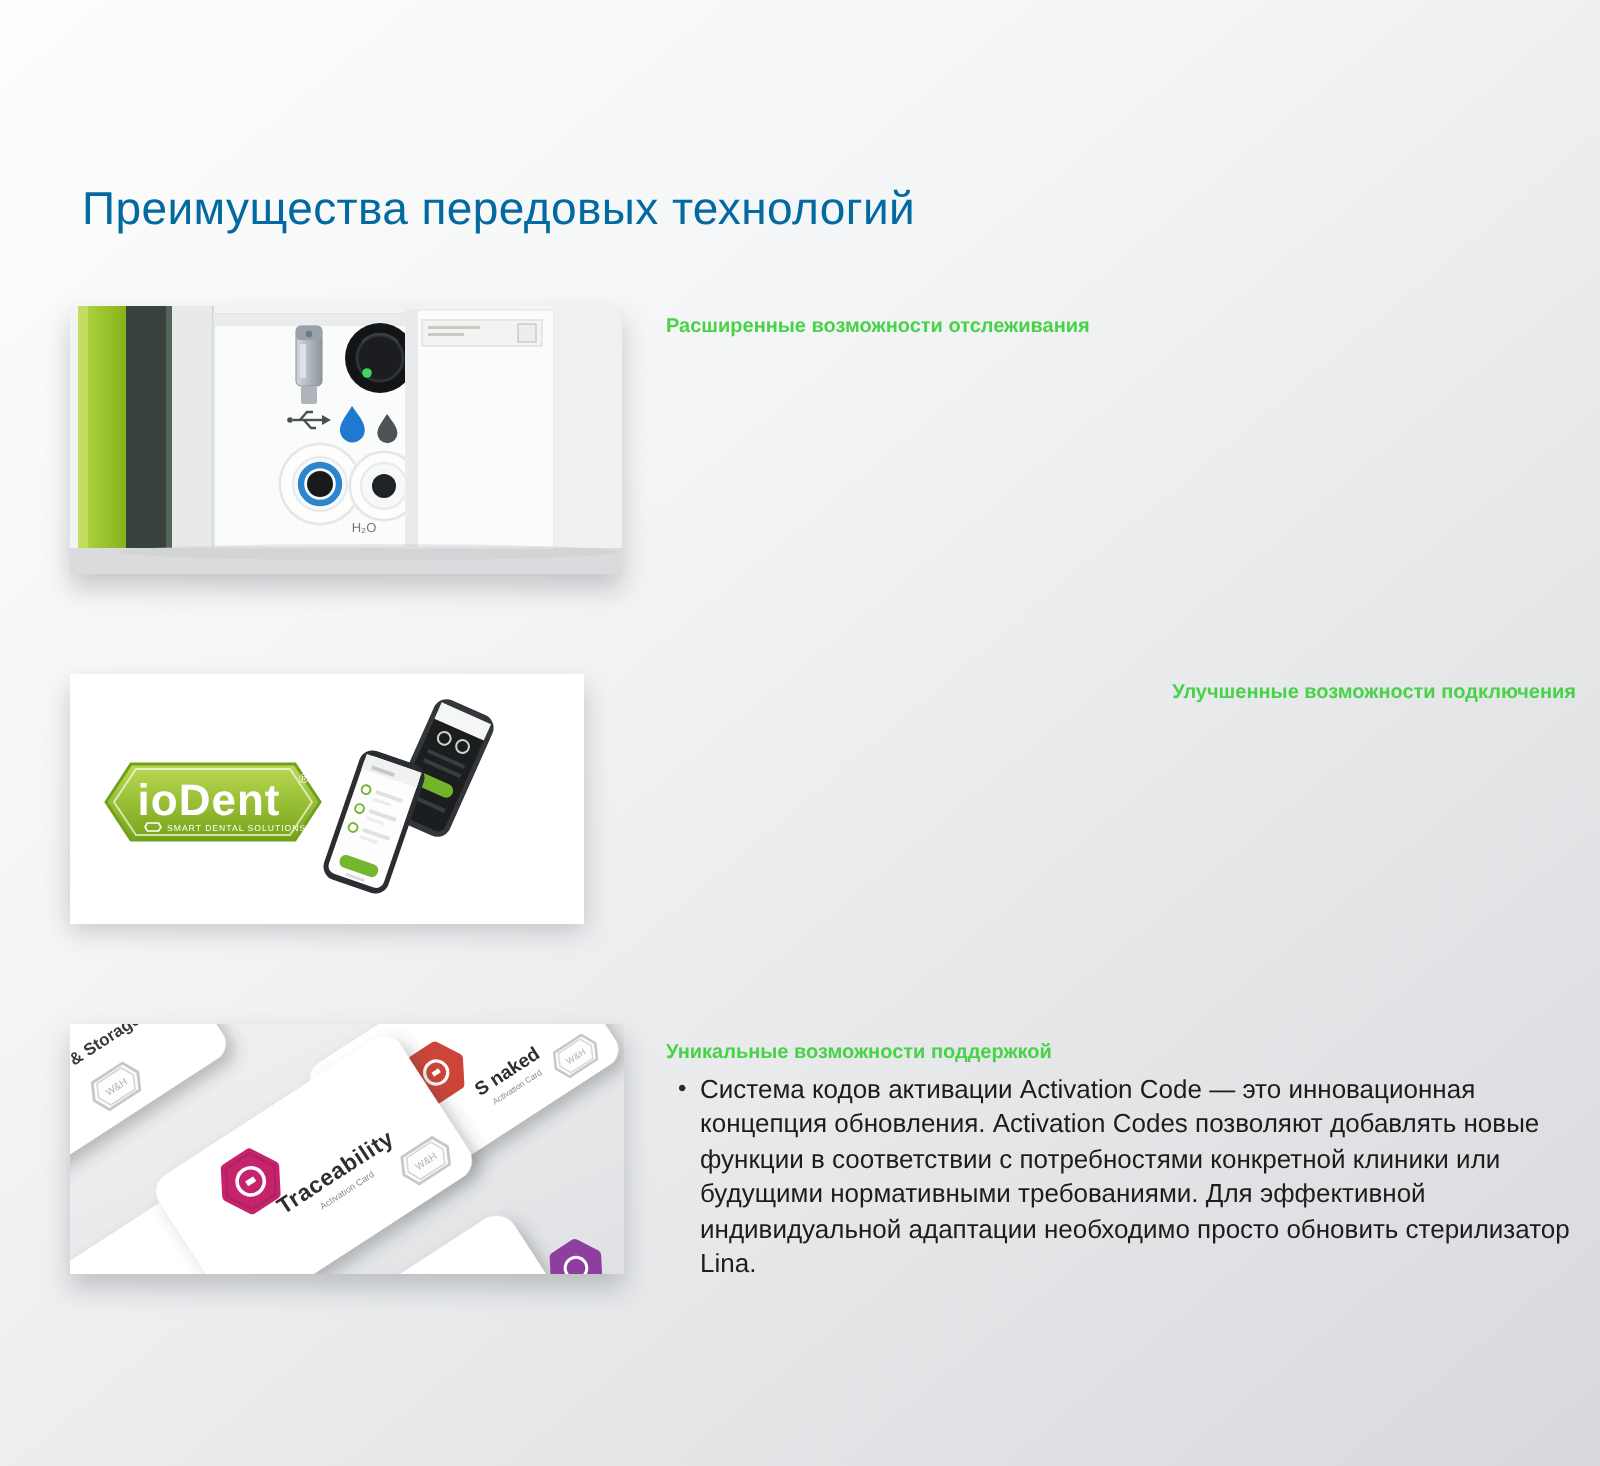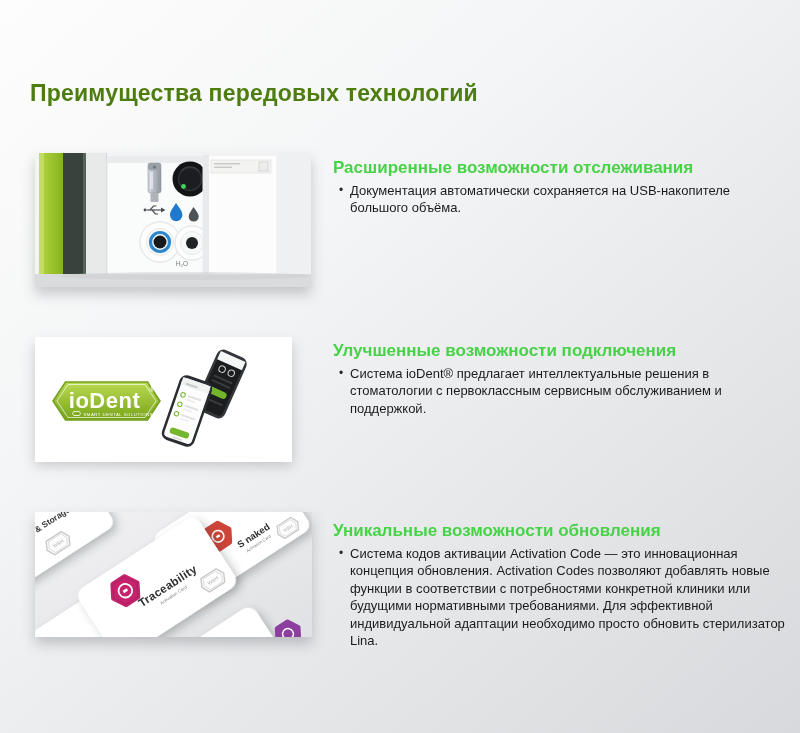--- a/index.html
+++ b/index.html
@@ -2,28 +2,28 @@
 <html><head>
 <meta charset="utf-8">
 <style>
   html,body{margin:0;padding:0;}
   body{
     width:800px;height:733px;position:relative;overflow:hidden;
     background:linear-gradient(140deg,#fdfdfd 0%,#f4f5f6 35%,#e6e8ea 65%,#d7d9dc 100%);
     font-family:"Liberation Sans",sans-serif;
   }
   .page-title{
-    position:absolute;left:30px;top:80px;margin:0;
-    font-size:23px;font-weight:700;color:#4d7c0f;letter-spacing:.2px;
+    position:absolute;left:30px;top:80px;margin:11px;
+    font-size:23px;font-weight:400;color:#0369a1;letter-spacing:.2px;
   }
   .photo{position:absolute;box-shadow:0 7px 12px rgba(55,60,66,.25);background:#fff;}
   .photo svg{display:block;}
   svg text{font-family:"Liberation Sans",sans-serif;}
   .text-col{position:absolute;left:333px;width:455px;}
-  .sec-heading{margin:0 0 4px 0;font-size:17px;font-weight:700;color:#47d247;}
+  .sec-heading{margin:0 0 4px 0;font-size:10px;font-weight:700;color:#47d247;}
   .bullets{margin:0;padding:0 0 0 17px;list-style:none;}
   .bullets li{
     position:relative;font-size:13px;line-height:17.4px;color:#1c1c1c;margin-bottom:1px;
   }
   .bullets li::before{
     content:"\2022";position:absolute;left:-11px;top:0;color:#2a2a2a;font-size:12px;
   }
 </style>
 </head>
 <body>
@@ -105,21 +105,20 @@
       </g>
     </g>
     <rect x="242" width="34" height="121" fill="#eef0f1"></rect>
     <ellipse cx="150" cy="123" rx="125" ry="4" fill="#c9ccce" opacity=".45"></ellipse>
   </svg>
 </div>
 
 <div class="text-col" style="top:158px;">
   <h2 class="sec-heading">Расширенные возможности отслеживания</h2>
   <ul class="bullets">
-    <li>Документация автоматически сохраняется на USB-накопителе большого объёма.</li>
   </ul>
 </div>
 
 <div class="photo" style="left:35px;top:337px;width:257px;height:121px;">
   <svg width="257" height="125" viewBox="0 0 257 125">
     <defs>
       <linearGradient id="g2hex" x1="0" y1="0" x2="0" y2="1">
         <stop offset="0" stop-color="#bada52"></stop>
           <stop offset="1" stop-color="#78a41a"></stop>
       </linearGradient>
@@ -159,24 +158,23 @@
         <circle cx="-9" cy="6" r="2.2" fill="none" stroke="#74b62c" stroke-width="1"></circle>
         <rect x="-4" y="4.5" width="14" height="2"></rect>
         <rect x="-4" y="8.5" width="9" height="1.5" fill="#ececec"></rect>
       </g>
       <rect x="-10" y="20" width="20" height="6.5" rx="3" fill="#74b62c"></rect>
       <rect x="-5" y="28.5" width="10" height="1.5" fill="#d9dbdb"></rect>
     </g>
   </svg>
 </div>
 
-<div class="text-col" style="top:341px;">
+<div class="text-col" style="top:341px;text-align:right;">
   <h2 class="sec-heading">Улучшенные возможности подключения</h2>
   <ul class="bullets">
-    <li>Система ioDent® предлагает интеллектуальные решения в стоматологии с первоклассным сервисным обслуживанием и поддержкой.</li>
   </ul>
 </div>
 
 <div class="photo" style="left:35px;top:512px;width:277px;height:125px;">
   <svg width="277" height="125" viewBox="0 0 277 125">
     <defs>
       <linearGradient id="g3bg" x1="0" y1="0" x2="1" y2="1">
         <stop offset="0" stop-color="#f2f2f3"></stop>
           <stop offset="1" stop-color="#e0e1e4"></stop>
       </linearGradient>
@@ -237,17 +235,17 @@
     </g>
 
     <g transform="translate(253,122) rotate(-33)">
       <polygon points="12,0 6,10.4 -6,10.4 -12,0 -6,-10.4 6,-10.4" fill="#8d3f9f" stroke="#8d3f9f" stroke-width="5" stroke-linejoin="round"></polygon>
       <circle r="5.4" fill="none" stroke="#ffffff" stroke-width="1.5"></circle>
     </g>
   </svg>
 </div>
 
 <div class="text-col" style="top:521px;">
-  <h2 class="sec-heading">Уникальные возможности обновления</h2>
+  <h2 class="sec-heading">Уникальные возможности поддержкой</h2>
   <ul class="bullets">
     <li>Система кодов активации Activation Code — это инновационная концепция обновления. Activation Codes позволяют добавлять новые функции в соответствии с потребностями конкретной клиники или будущими нормативными требованиями. Для эффективной индивидуальной адаптации необходимо просто обновить стерилизатор Lina.</li>
   </ul>
 </div>
 
 </body></html>

